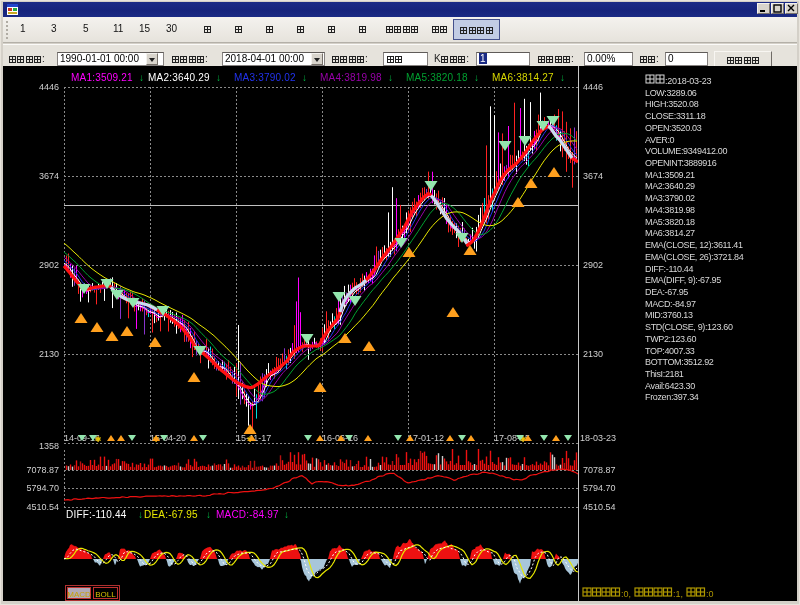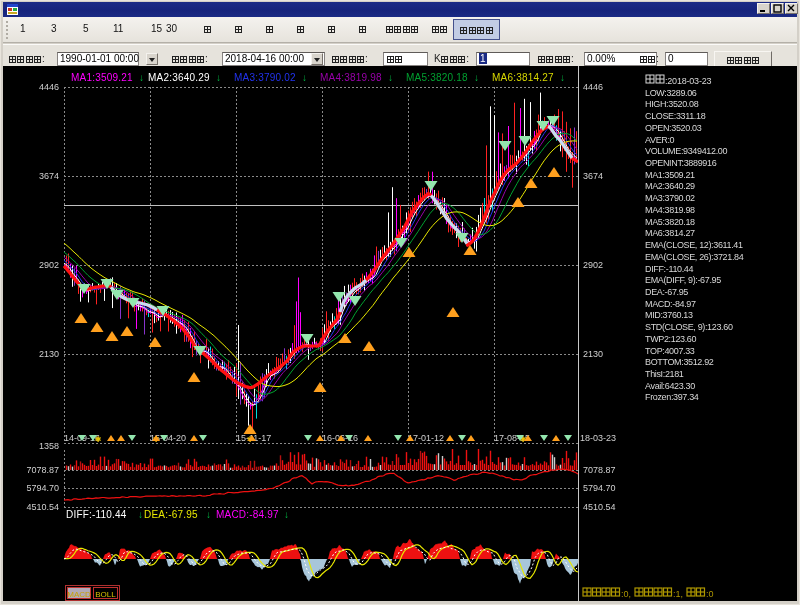--- a/index.html
+++ b/index.html
@@ -60,46 +60,46 @@
 <div class="wb" style="left:785px">
     <svg width="11" height="9">
       <path d="M2,1 L8,7 M8,1 L2,7" stroke="#000" stroke-width="1.4"></path>
     </svg>
   </div>
 <div id="tb1">
 <span class="it" style="left:17px">1</span>
     <span class="it" style="left:48px">3</span>
     <span class="it" style="left:80px">5</span>
     <span class="it" style="left:110px">11</span>
-    <span class="it" style="left:148px">15</span>
+    <span class="it" style="left:136px">15</span>
     <span class="it" style="left:163px">30</span>
     <span class="it" style="left:200px;color:#222"><i class="c"></i></span>
     <span class="it" style="left:231px;color:#222"><i class="c"></i></span>
     <span class="it" style="left:262px;color:#222"><i class="c"></i></span>
     <span class="it" style="left:293px;color:#222"><i class="c"></i></span>
     <span class="it" style="left:324px;color:#222"><i class="c"></i></span>
     <span class="it" style="left:355px;color:#222"><i class="c"></i></span>
     <span class="it" style="left:382px;color:#222"><i class="c"></i><i class="c"></i><i class="c"></i><i class="c"></i></span>
     <span class="it" style="left:428px;color:#222"><i class="c"></i><i class="c"></i></span>
     <span class="it" style="left:450px;top:2px;width:47px;height:21px;background:#c2cce4;border:1px solid #45518c;text-align:center;padding-top:4px;color:#222"><i class="c"></i><i class="c"></i><i class="c"></i><i class="c"></i></span>
     <span style="position:absolute;left:3px;top:4px;width:3px;height:18px;border-left:2px dotted #b0aca4"></span>
 </div>
 <div id="tb2"></div>
 <span class="lbl" style="left:8px;color:#222"><i class="c"></i><i class="c"></i><i class="c"></i><i class="c"></i>:</span>
-<span class="fld" style="left:57px;width:82px">1990-01-01 00:00</span>
+<span class="fld" style="left:57px;width:107px">1990-01-01 00:00</span>
 <span class="da" style="left:146px"></span>
 <span class="lbl" style="left:171px;color:#222"><i class="c"></i><i class="c"></i><i class="c"></i><i class="c"></i>:</span>
-<span class="fld" style="left:222px;width:103px">2018-04-16 00:00</span>
+<span class="fld" style="left:222px;width:103px">2018-04-01 00:00</span>
 <span class="da" style="left:311px"></span>
 <span class="lbl" style="left:331px;color:#222"><i class="c"></i><i class="c"></i><i class="c"></i><i class="c"></i>:</span>
 <span class="fld" style="left:383px;width:45px;color:#222"><i class="c"></i><i class="c"></i></span>
 <span class="lbl" style="left:434px;color:#222">K<i class="c"></i><i class="c"></i><i class="c"></i>:</span>
 <span class="fld" style="left:476px;width:54px"><span style="background:#1a2a84;color:#fff;padding:0 1px">1</span></span>
 <span class="lbl" style="left:537px;color:#222"><i class="c"></i><i class="c"></i><i class="c"></i><i class="c"></i>:</span>
-<span class="fld" style="left:584px;width:73px">0.00%</span>
+<span class="fld" style="left:584px;width:49px">0.00%</span>
 <span class="lbl" style="left:639px;color:#222"><i class="c"></i><i class="c"></i>:</span>
 <span class="fld" style="left:665px;width:43px">0</span>
 <span class="lbl" style="left:714px;top:51px;width:58px;height:17px;background:#e6e3dc;border:1px solid;border-color:#f8f6f2 #6f6b66 #6f6b66 #f8f6f2;text-align:center;padding-top:2px;color:#222"><i class="c"></i><i class="c"></i><i class="c"></i><i class="c"></i></span>
 <div id="client"></div>
 <svg width="800" height="605" viewBox="0 0 800 605" style="position:absolute;left:0;top:0">
     <line x1="64" y1="87.5" x2="578" y2="87.5" stroke="#8a8a8a" stroke-width="1" stroke-dasharray="2,2"></line>
     <line x1="64" y1="176.5" x2="578" y2="176.5" stroke="#8a8a8a" stroke-width="1" stroke-dasharray="2,2"></line>
     <line x1="64" y1="265.5" x2="578" y2="265.5" stroke="#8a8a8a" stroke-width="1" stroke-dasharray="2,2"></line>
     <line x1="64" y1="354.5" x2="578" y2="354.5" stroke="#8a8a8a" stroke-width="1" stroke-dasharray="2,2"></line>
     <line x1="64" y1="443.5" x2="578" y2="443.5" stroke="#8a8a8a" stroke-width="1" stroke-dasharray="2,2"></line>

